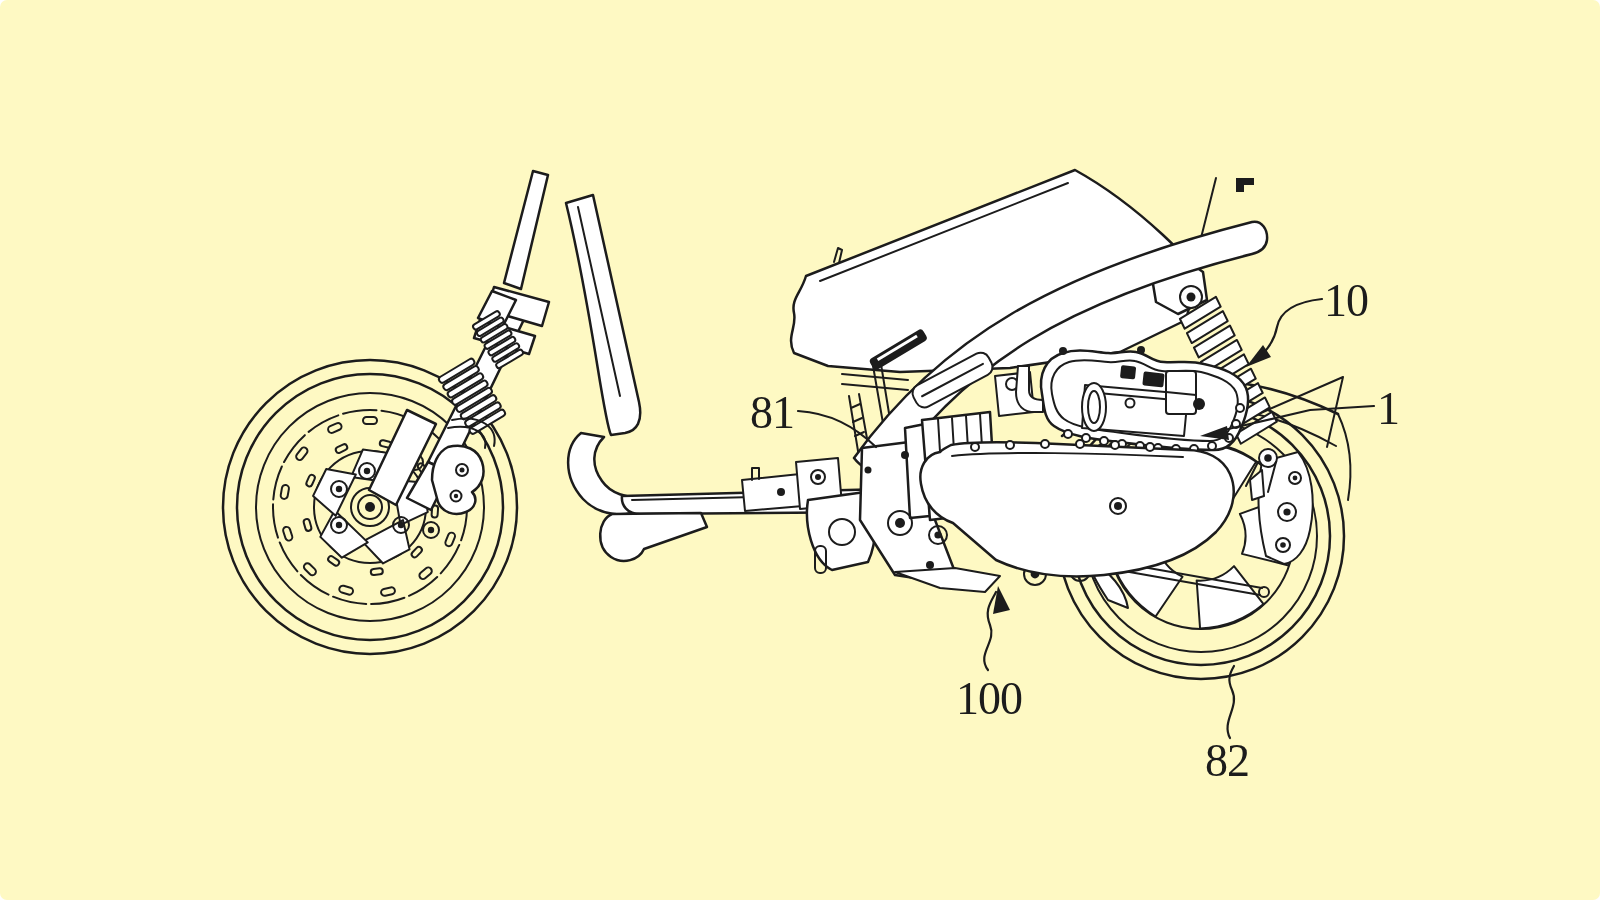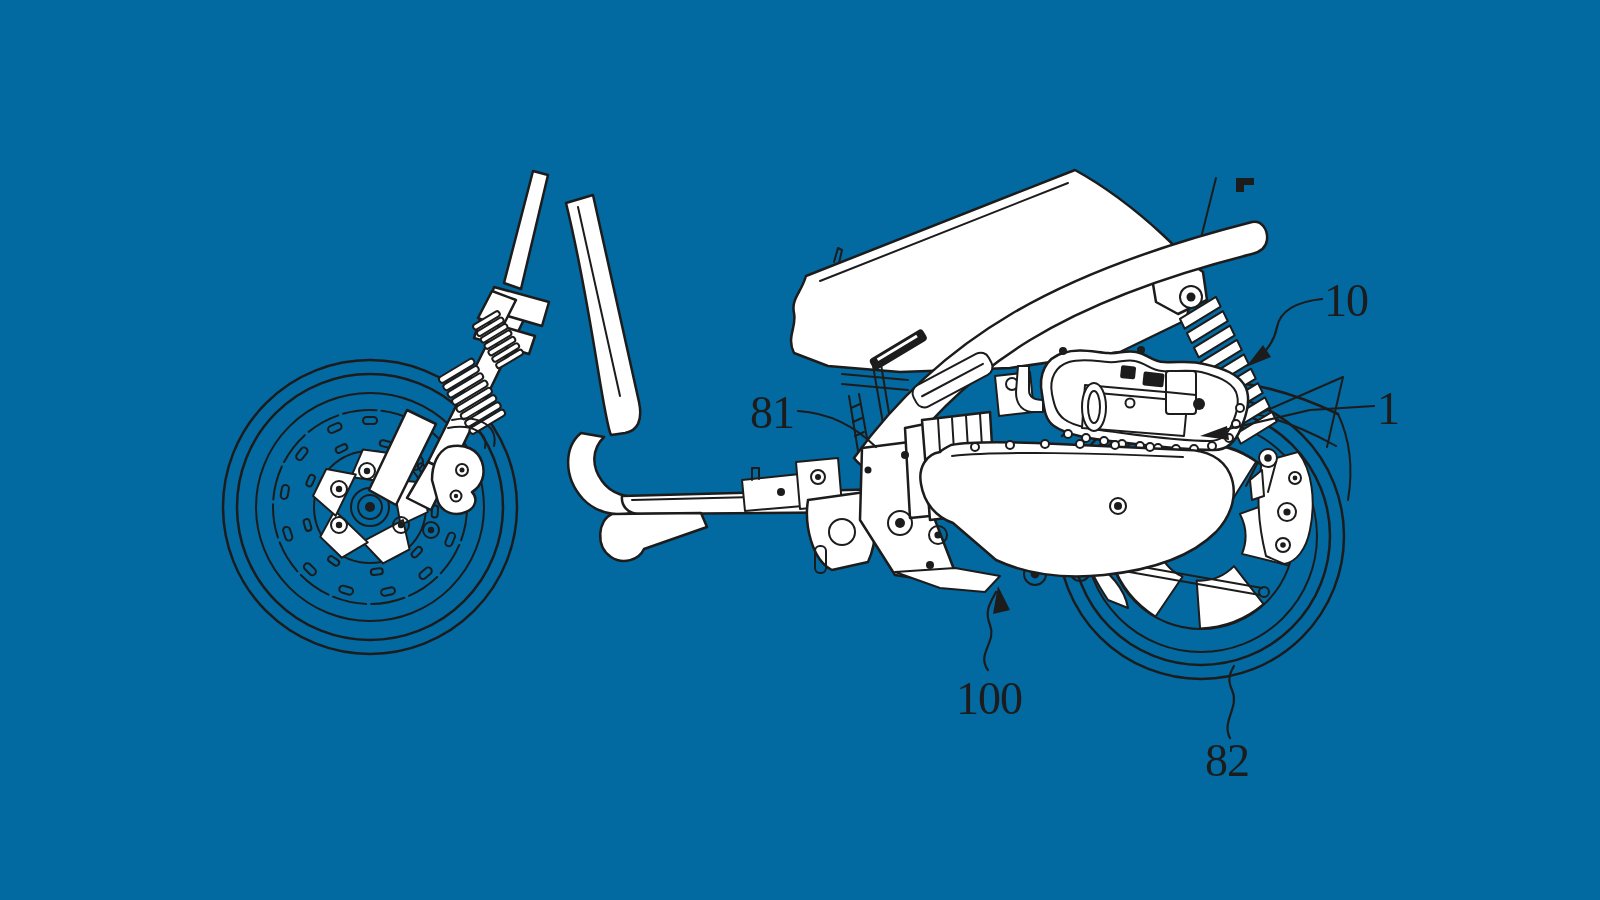--- a/index.html
+++ b/index.html
@@ -1,17 +1,17 @@
 <!DOCTYPE html>
 <html><head>
 <meta charset="utf-8">
 <style>
   html,body{margin:0;padding:0;background:#fff;}
-  .stage{position:relative;width:1600px;height:900px;background:#0369a1;overflow:hidden;
-         font-family:"Liberation Serif",serif;}
+  .stage{position:relative;width:1600px;height:900px;background:#fef9c3;overflow:hidden;
+         font-family:"Liberation Serif",serif;border-radius:7px;}
   svg{position:absolute;left:0;top:0;}
   .s  {stroke:#1c1c1c;stroke-width:2.5;fill:none;stroke-linecap:round;stroke-linejoin:round;}
   .s2 {stroke:#1c1c1c;stroke-width:2;fill:none;stroke-linecap:round;stroke-linejoin:round;}
   .sw {stroke:#1c1c1c;stroke-width:2.5;fill:#ffffff;stroke-linecap:round;stroke-linejoin:round;}
   .sw2{stroke:#1c1c1c;stroke-width:2;fill:#ffffff;stroke-linecap:round;stroke-linejoin:round;}
   .ink{fill:#1c1c1c;stroke:none;}
   .lead{stroke:#1c1c1c;stroke-width:2.2;fill:none;stroke-linecap:round;}
   text.ref{font-family:"Liberation Serif",serif;font-size:46px;fill:#1c1c1c;letter-spacing:-1px;}
 </style>
 </head>

